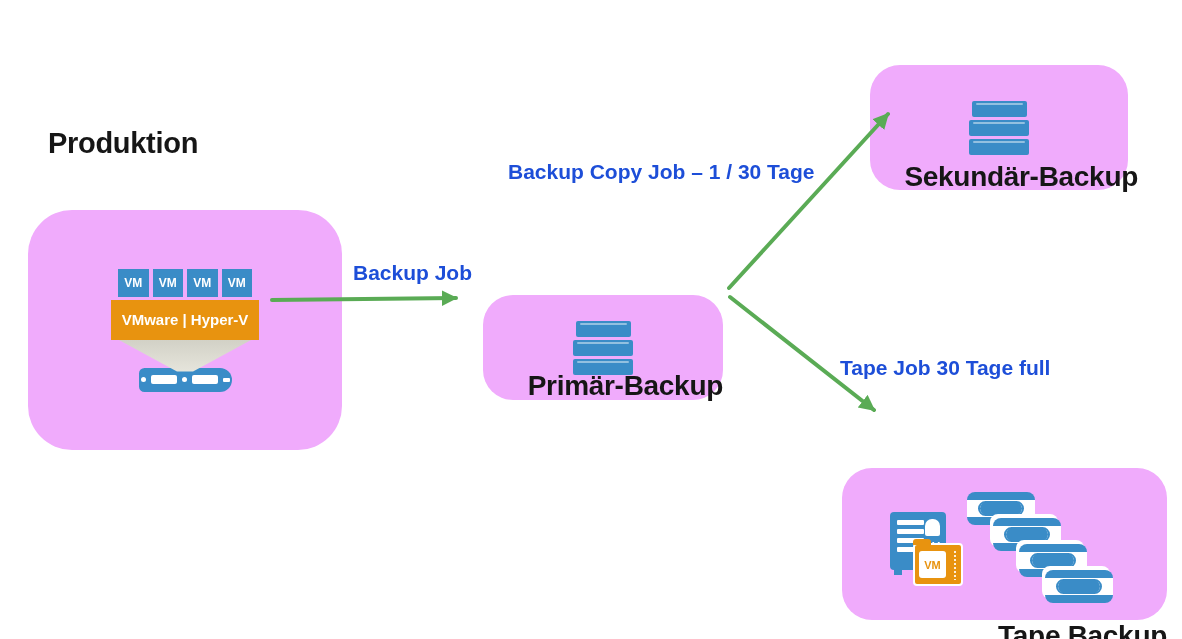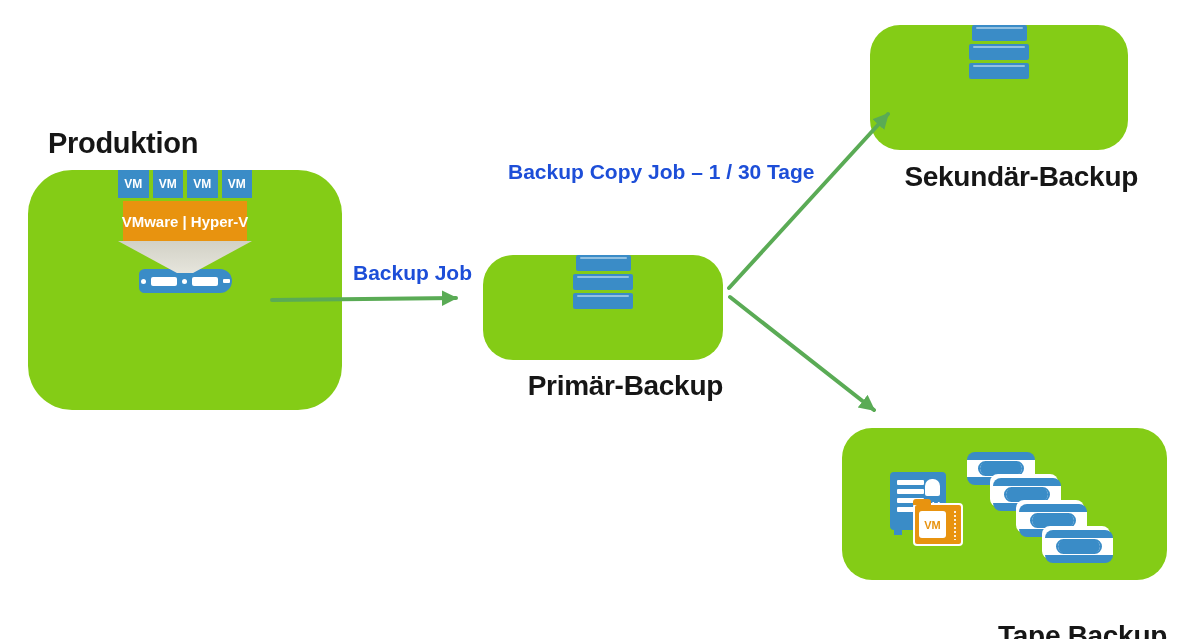--- a/index.html
+++ b/index.html
@@ -2,21 +2,21 @@
 <html><head>
 <meta charset="utf-8">
 <style>
   html,body{margin:0;padding:0;background:#fff;}
   #canvas{
     position:relative;width:1182px;height:639px;background:#ffffff;overflow:hidden;
     font-family:"Liberation Sans","DejaVu Sans",sans-serif;color:#1a1a1a;
   }
 
   
-  .node-box{position:absolute;background:#84cc16;display:flex;align-items:flex-start;justify-content:center;}
+  .node-box{position:absolute;background:#f0abfc;display:flex;align-items:center;justify-content:center;margin-top:40px;}
   #box-produktion{left:28px;top:170px;width:314px;height:240px;border-radius:44px;}
   #box-primaer{left:483px;top:255px;width:240px;height:105px;border-radius:30px;}
   #box-sekundaer{left:870px;top:25px;width:258px;height:125px;border-radius:30px;}
   #box-tape{left:842px;top:428px;width:325px;height:152px;border-radius:30px;}
 
   
   .node-title{position:absolute;font-weight:700;font-size:28px;letter-spacing:-0.3px;color:#161616;white-space:nowrap;text-align:right;}
   .node-title.centered{text-align:right;}
   #title-produktion{left:48px;top:127px;font-size:29px;}
   #title-primaer{left:483px;top:370px;width:240px;}
@@ -25,21 +25,21 @@
   .edge-label{position:absolute;font-weight:700;font-size:21px;color:#1d4ed8;white-space:nowrap;}
   #lbl-backup-job{left:353px;top:261px;text-align:right;}
   #lbl-backup-copy-job{left:508px;top:160px;}
   #lbl-tape-job{left:840px;top:356px;}
 
   
   .vm-stack{display:flex;flex-direction:column;align-items:center;width:134px;}
   .vm-row{display:flex;gap:4px;width:134px;}
   .vm-chip{flex:1;height:28px;background:#3a8cc7;color:#fff;font-weight:700;font-size:12px;
            display:flex;align-items:center;justify-content:center;}
-  .vm-bar{margin-top:3px;width:124px;height:40px;background:#e8930f;color:#fff;font-weight:700;font-size:15px;
+  .vm-bar{margin-top:3px;width:148px;height:40px;background:#e8930f;color:#fff;font-weight:700;font-size:15px;
           display:flex;align-items:center;justify-content:center;white-space:nowrap;}
   .vm-funnel{width:134px;height:32px;background:linear-gradient(180deg,#d2d1c6,#e6e5dc);
              clip-path:polygon(0 0,100% 0,56% 100%,44% 100%);margin-top:0;}
   .vm-server{margin-top:-4px;width:93px;height:24px;background:#3a8cc7;border-radius:6px 13px 13px 6px;
              display:flex;align-items:center;justify-content:center;gap:5px;}
   .vm-server .dot{width:5px;height:5px;background:#fff;border-radius:50%;}
   .vm-server .sbar{width:26px;height:9px;background:#fff;border-radius:2px;}
   .vm-server .sdash{width:7px;height:4px;background:#fff;border-radius:1px;}
 
   
@@ -174,14 +174,15 @@
     <line x1="730" y1="297" x2="874" y2="410" stroke="#5aab55" stroke-width="4" stroke-linecap="round" marker-end="url(#ah)"></line>
   </svg>
 
   <div class="node-title" id="title-produktion">Produktion</div>
   <div class="node-title centered" id="title-primaer">Primär-Backup</div>
   <div class="node-title centered" id="title-sekundaer">Sekundär-Backup</div>
   <div class="node-title centered" id="title-tape">Tape Backup</div>
 
   <div class="edge-label" id="lbl-backup-job">Backup Job</div>
   <div class="edge-label" id="lbl-backup-copy-job">Backup Copy Job – 1 / 30 Tage</div>
+  <div class="edge-label" id="lbl-tape-job">Tape Job 30 Tage full</div>
 
 </div>
 
 </body></html>

